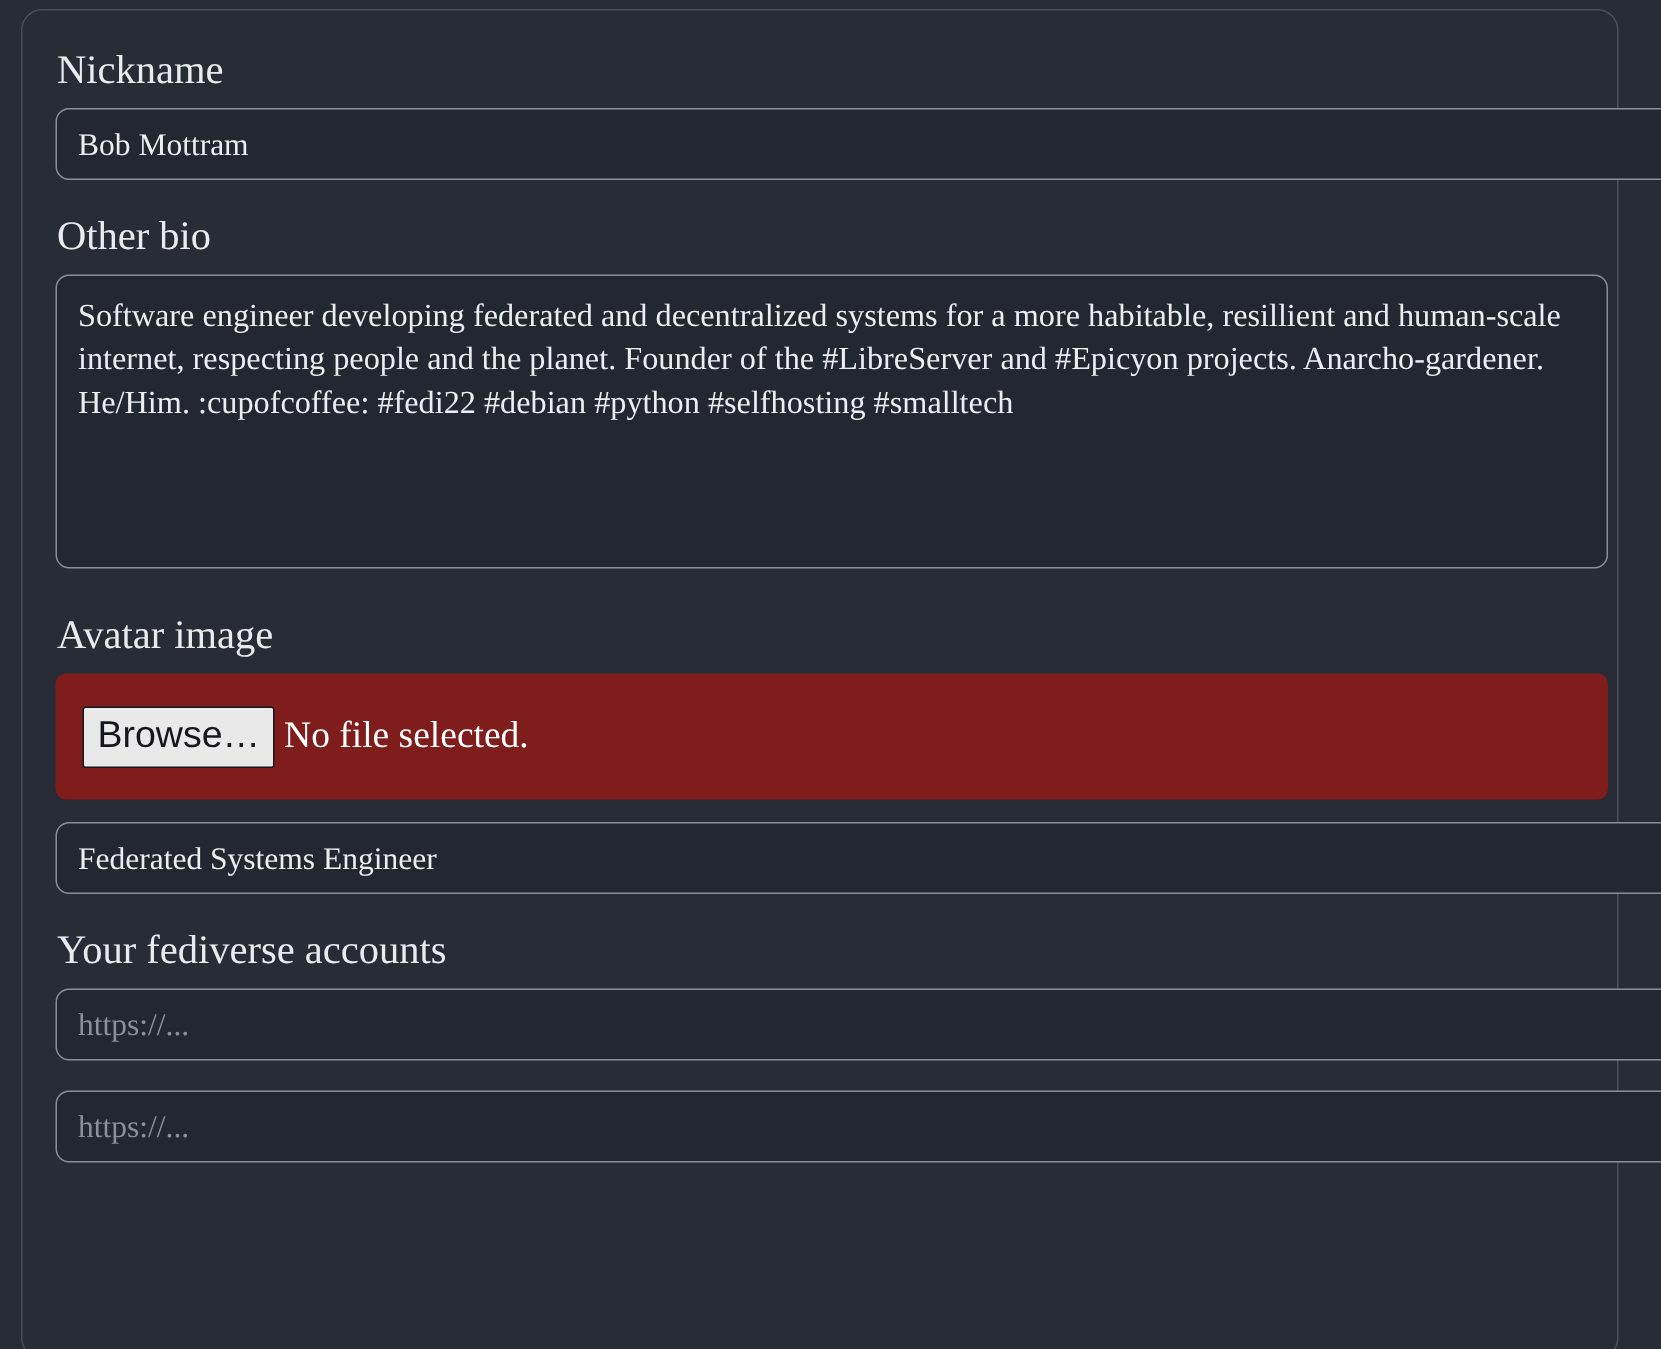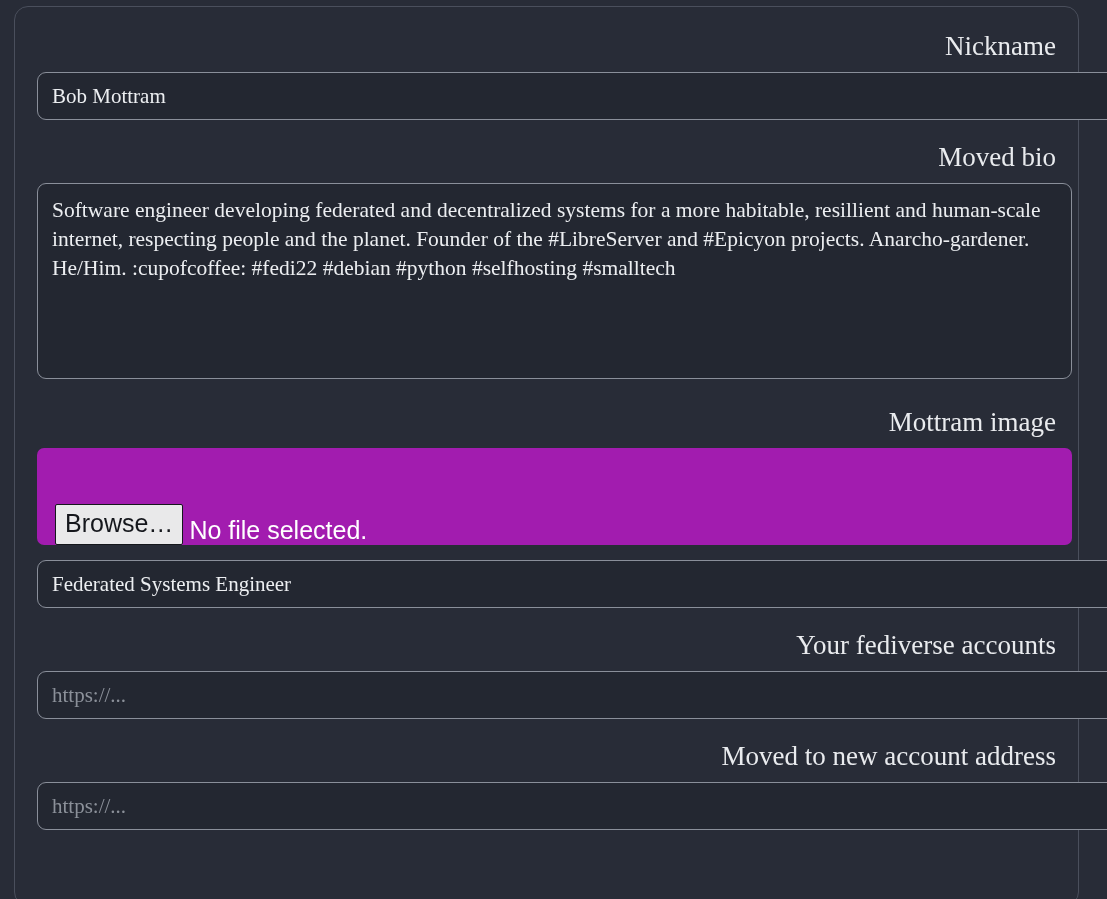--- a/index.html
+++ b/index.html
@@ -25,21 +25,20 @@
     box-sizing: border-box;
     padding: 22px 22px 0 22px;
     background: #282c37;
   }
   .field-label {
     font-size: 27px;
     line-height: 34px;
     color: #e9ebee;
     margin: 0 0 9px 1px;
     font-family: "Liberation Serif", serif;
-    text-align: right;
   }
   .text-input {
     display: block;
     box-sizing: border-box;
     width: 1100px;
     height: 48px;
     background: #232731;
     border: 1px solid #8a8f9a;
     border-radius: 9px;
     color: #eceef1;
@@ -64,76 +63,75 @@
     line-height: 29px;
     font-family: "Liberation Serif", serif;
     padding: 12px 14px;
     resize: none;
     outline: none;
     overflow: hidden;
   }
   .file-row {
     box-sizing: border-box;
     width: 1035px;
-    height: 97px;
-    background: #a21caf;
+    height: 84px;
+    background: #7f1d1d;
     border-radius: 7px;
     display: flex;
-    align-items: flex-end;
+    align-items: center;
     padding-left: 18px;
   }
   .browse-button {
     background: #e9e9ea;
     border: 1px solid #15171c;
     border-radius: 2px;
     color: #15171c;
     font-size: 25px;
     font-family: "Liberation Sans", sans-serif;
     line-height: 1;
     padding: 6px 9px 8px 9px;
     cursor: pointer;
   }
   .file-status {
     font-size: 25px;
     color: #ffffff;
-    font-family: Liberation Sans, sans-serif;
+    font-family: Liberation Serif, serif;
     margin-left: 6px;
   }
   .gap-sm { height: 15px; }
   .gap-md { height: 20px; }
   .gap-lg { height: 22px; }
 </style>
 </head>
 <body>
 
 <div class="panel">
 
   <div class="field-label">Nickname</div>
   <input class="text-input" type="text" value="Bob Mottram" style="">
 
   <div class="gap-md"></div>
 
-  <div class="field-label">Moved bio</div>
+  <div class="field-label">Other bio</div>
   <textarea class="bio-box" style="">Software engineer developing federated and decentralized systems for a more habitable, resillient and human-scale internet, respecting people and the planet. Founder of the #LibreServer and #Epicyon projects. Anarcho-gardener. He/Him. :cupofcoffee: #fedi22 #debian #python #selfhosting #smalltech</textarea>
 
   <div class="gap-lg"></div>
 
-  <div class="field-label">Mottram image</div>
+  <div class="field-label">Avatar image</div>
   <div class="file-row">
     <button class="browse-button">Browse…</button>
     <span class="file-status">No file selected.</span>
   </div>
 
   <div class="gap-sm"></div>
 
   <input class="text-input" type="text" value="Federated Systems Engineer" style="">
 
   <div class="gap-md"></div>
 
   <div class="field-label">Your fediverse accounts</div>
   <input class="text-input" type="text" placeholder="https://..." style="">
 
   <div class="gap-md"></div>
 
-  <div class="field-label">Moved to new account address</div>
   <input class="text-input" type="text" placeholder="https://..." style="">
 
 </div>
 
 </body></html>

